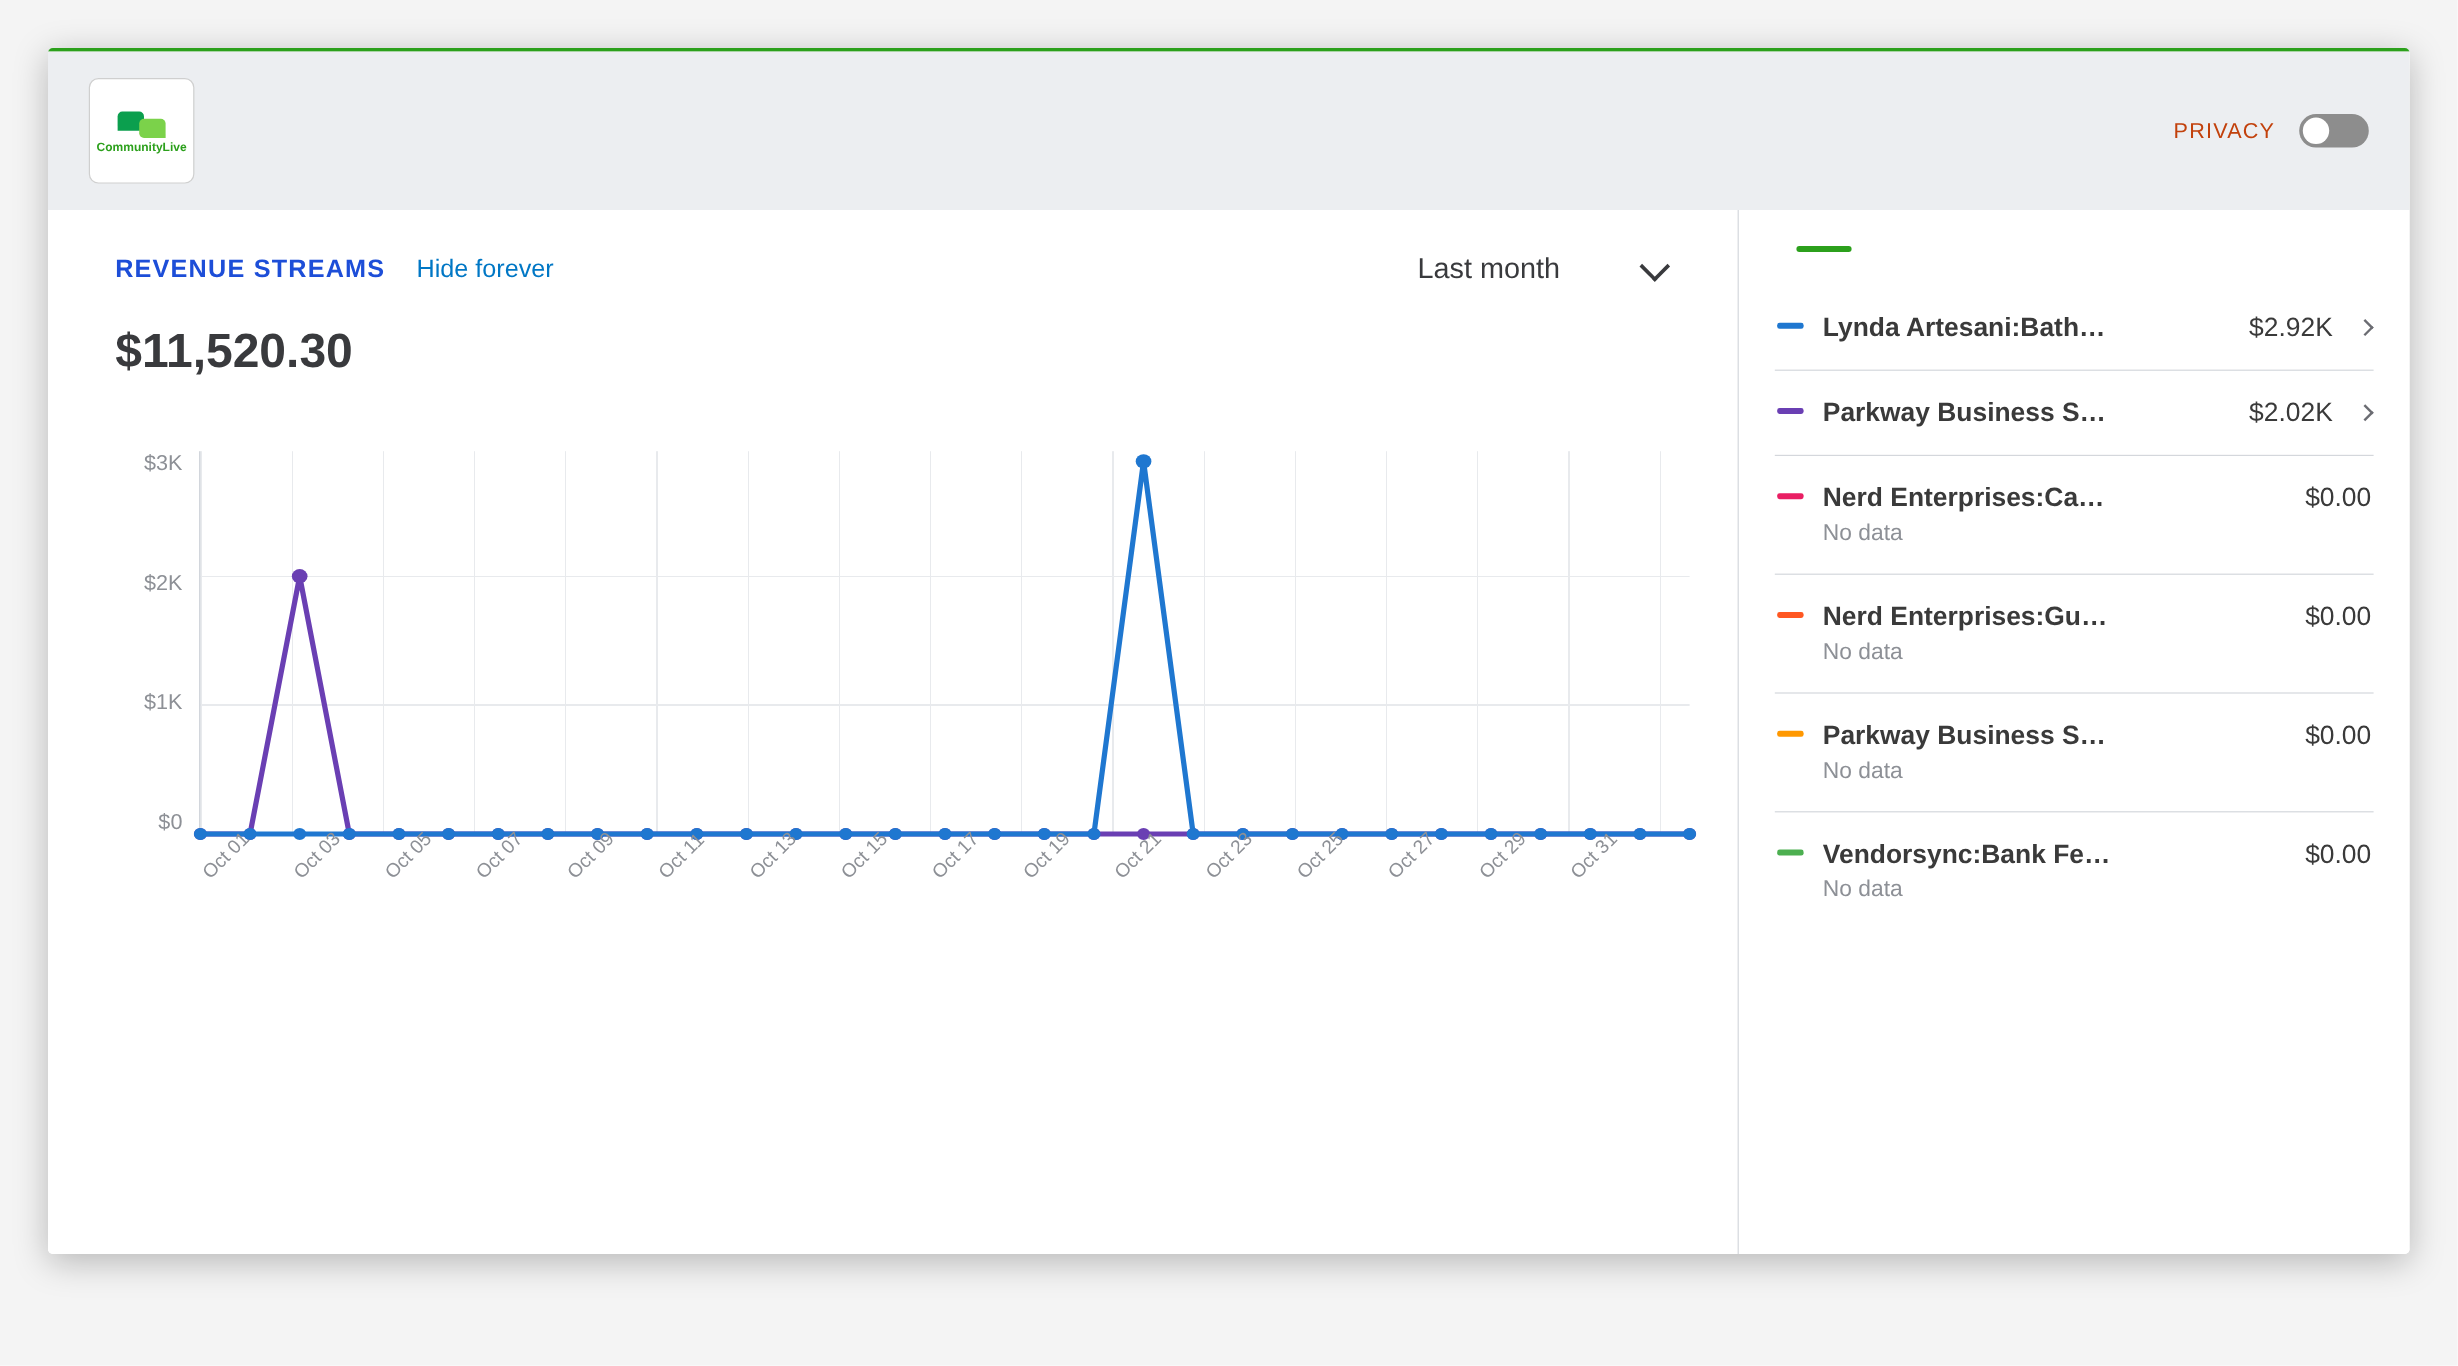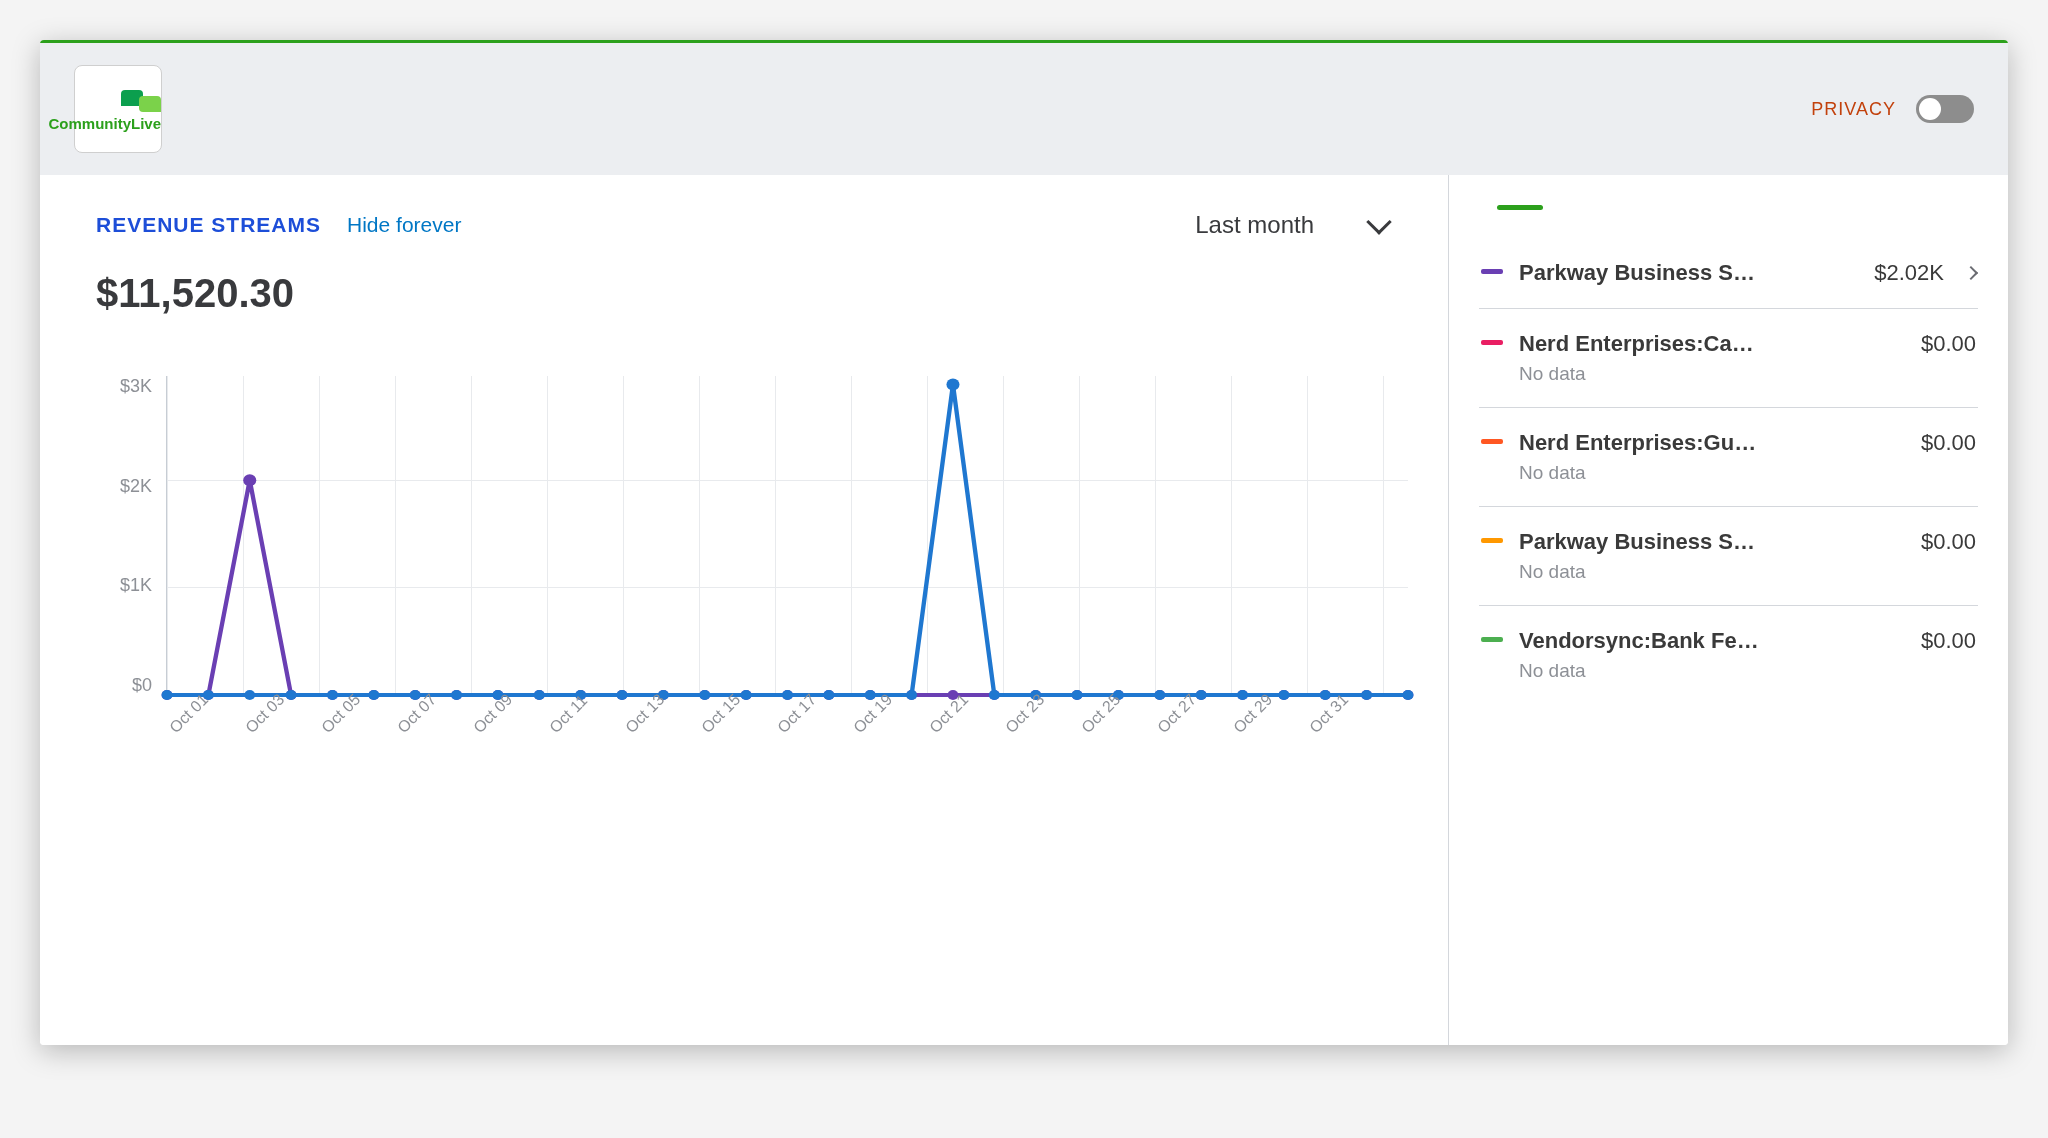--- a/index.html
+++ b/index.html
@@ -31,22 +31,22 @@
   
   .header {
     display: flex; align-items: center;
     padding: 22px 34px;
     background: #eceef1;
   }
   .logo-box {
     width: 88px; height: 88px;
     border: 1px solid #cfcfcf; border-radius: 8px;
     background: #fff;
-    display:flex; flex-direction:column; align-items:flex-end; justify-content:center;
-    font-size:15px; color:var(--qb-green); font-weight:600;
+    display:flex; flex-direction:column; align-items:center; justify-content:center;
+    font-size:10px; color:var(--qb-green); font-weight:600;
   }
   .logo-icon { width:40px; height:28px; position:relative; }
   .logo-icon .bubble { position:absolute; border-radius:4px 4px 4px 0; }
   .logo-icon .b1 { width:22px; height:16px; background:#0b9f4e; left:0; top:3px; }
   .logo-icon .b2 { width:22px; height:16px; background:#7bd24a; right:0; bottom:3px; border-radius:4px 4px 0 4px;}
   .page-title { margin-left: 30px; font-size: 42px; font-weight: 400; }
   .privacy { margin-left:auto; display:flex; align-items:center; gap:20px; color:#c2410c; font-size:18px; letter-spacing:1px;}
   .toggle {
     width:58px; height:28px; border-radius:14px; background:#8d8d8d; position:relative; cursor:pointer;
   }
@@ -55,21 +55,21 @@
   
   .body { display:flex; background:#fff; min-height: 870px; }
   .main { flex:1; padding: 36px 40px 40px 56px; }
   .side { width: 560px; border-left:1px solid var(--border); padding: 30px 30px 0 30px; }
 
   .section-row { display:flex; align-items:center; gap:26px; }
   .section-title { font-size:21px; font-weight:600; letter-spacing:1px; color:#1d4ed8; }
   .link { color: var(--link-blue); font-size:21px; cursor:pointer; }
 
   .period-select {
-    margin-left:auto; display:flex; align-items:center; gap:56px;
+    margin-left:auto; display:flex; align-items:center; gap:70px;
     font-size:24px; color:#393a3d; cursor:pointer; padding-right: 20px;
   }
   .big-amount { font-size:40px; font-weight:800; margin: 32px 0 8px; }
   .subtext { color:var(--text-grey); font-size:22px; }
 
   
   .chart-wrap { margin-top: 60px; display:flex; }
   .y-axis { display:flex; flex-direction:column; justify-content:space-between; align-items:flex-end;
             height:320px; padding-bottom:0; color:#8d9096; font-size:18px; width:70px; padding-right:14px;}
   .plot {
@@ -236,20 +236,28 @@
           <div class="x-tick">Oct 31</div>
         </div>
     </div>
 
     <div class="side">
 
       <div class="sub-underline"></div>
 
       <div id="streams">
           <div class="stream-row">
+            <div class="swatch" style="background: rgb(31, 119, 208);"></div>
+            <div>
+              <div class="stream-name">Lynda Artesani:Bath…</div>
+            </div>
+            <div class="stream-val">$2.92K</div>
+            <div class="caret"></div>
+          </div>
+          <div class="stream-row">
             <div class="swatch" style="background: rgb(106, 63, 179);"></div>
             <div>
               <div class="stream-name">Parkway Business S…</div>
             </div>
             <div class="stream-val">$2.02K</div>
             <div class="caret"></div>
           </div>
           <div class="stream-row">
             <div class="swatch" style="background: rgb(233, 30, 99);"></div>
             <div>

